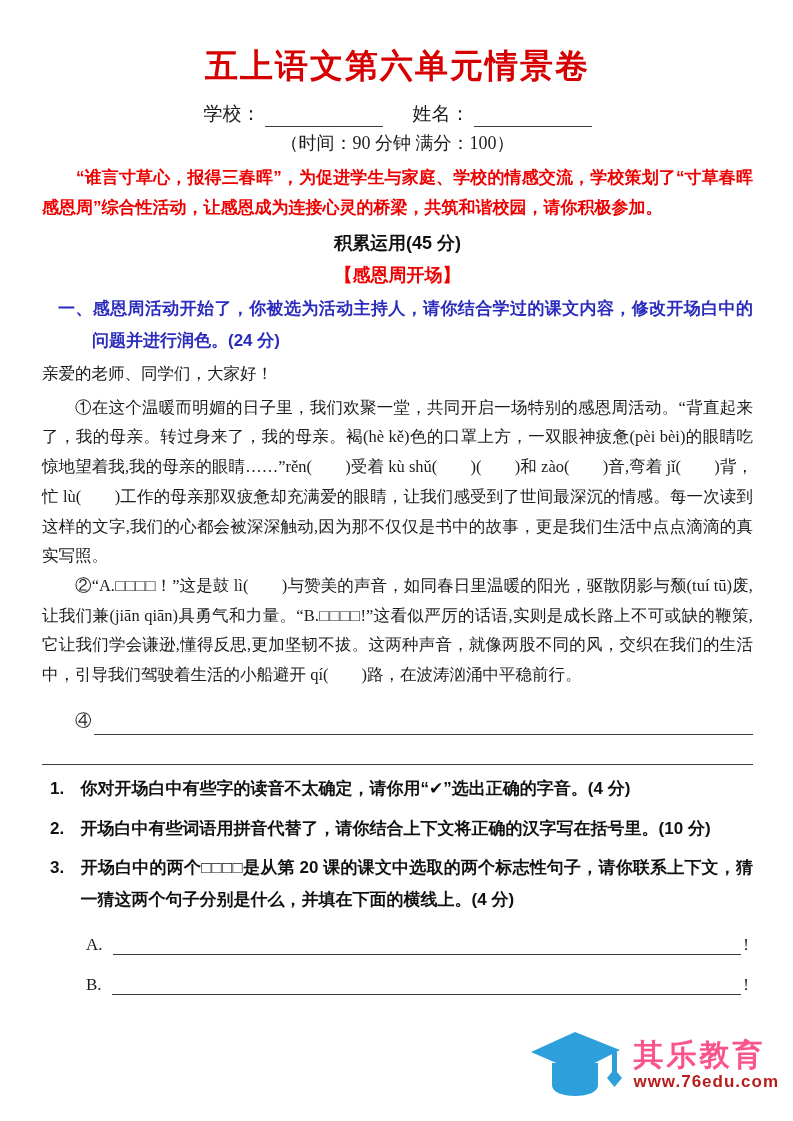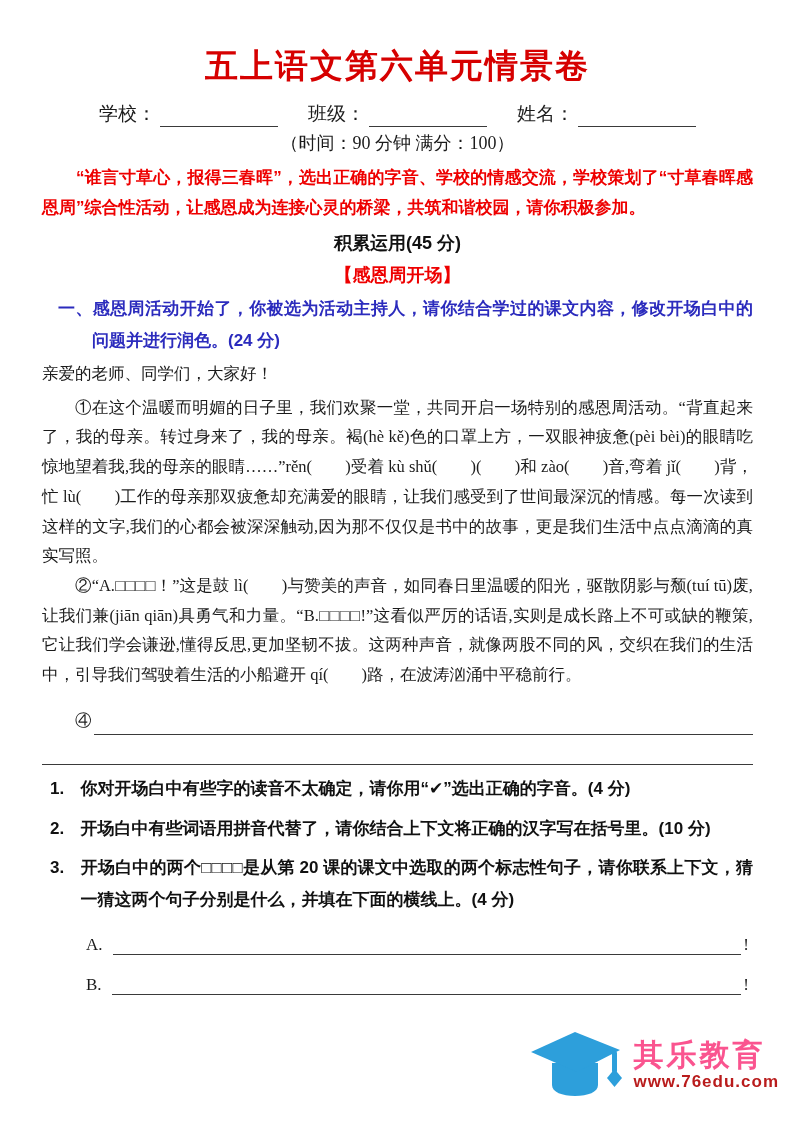--- a/index.html
+++ b/index.html
@@ -118,32 +118,28 @@
 <div class="page">
 
   <h1 class="title">五上语文第六单元情景卷</h1>
 
   <div class="info-line">
     <span class="info-item">
       <span>学校：</span>
       <span class="blank info-blank"></span>
     </span>
     <span class="info-item">
-      <span>班级：</span>
-      <span class="blank info-blank"></span>
-    </span>
-    <span class="info-item">
       <span>姓名：</span>
       <span class="blank info-blank"></span>
     </span>
   </div>
 
   <div class="meta">（时间：90 分钟  满分：100）</div>
 
-  <p class="intro">“谁言寸草心，报得三春晖”，选出正确的字音、学校的情感交流，学校策划了“寸草春晖感恩周”综合性活动，让感恩成为连接心灵的桥梁，共筑和谐校园，请你积极参加。</p>
+  <p class="intro">“谁言寸草心，报得三春晖”，为促进学生与家庭、学校的情感交流，学校策划了“寸草春晖感恩周”综合性活动，让感恩成为连接心灵的桥梁，共筑和谐校园，请你积极参加。</p>
 
   <div class="section-heading">积累运用(45 分)</div>
   <div class="subsection-heading">【感恩周开场】</div>
 
   <p class="q-heading">一、感恩周活动开始了，你被选为活动主持人，请你结合学过的课文内容，修改开场白中的问题并进行润色。(24 分)</p>
 
   <div class="body-text">
     <p class="greeting">亲爱的老师、同学们，大家好！</p>
     <p class="para">①在这个温暖而明媚的日子里，我们欢聚一堂，共同开启一场特别的感恩周活动。“背直起来了，我的母亲。转过身来了，我的母亲。褐(hè kě)色的口罩上方，一双眼神疲惫(pèi bèi)的眼睛吃惊地望着我,我的母亲的眼睛……”rěn(　　)受着 kù shǔ(　　)(　　)和 zào(　　)音,弯着 jǐ(　　)背，忙 lù(　　)工作的母亲那双疲惫却充满爱的眼睛，让我们感受到了世间最深沉的情感。每一次读到这样的文字,我们的心都会被深深触动,因为那不仅仅是书中的故事，更是我们生活中点点滴滴的真实写照。</p>
     <p class="para">②“A.□□□□！”这是鼓 lì(　　)与赞美的声音，如同春日里温暖的阳光，驱散阴影与颓(tuí tū)废,让我们兼(jiān  qiān)具勇气和力量。“B.□□□□!”这看似严厉的话语,实则是成长路上不可或缺的鞭策,它让我们学会谦逊,懂得反思,更加坚韧不拔。这两种声音，就像两股不同的风，交织在我们的生活中，引导我们驾驶着生活的小船避开 qí(　　)路，在波涛汹涌中平稳前行。</p>

